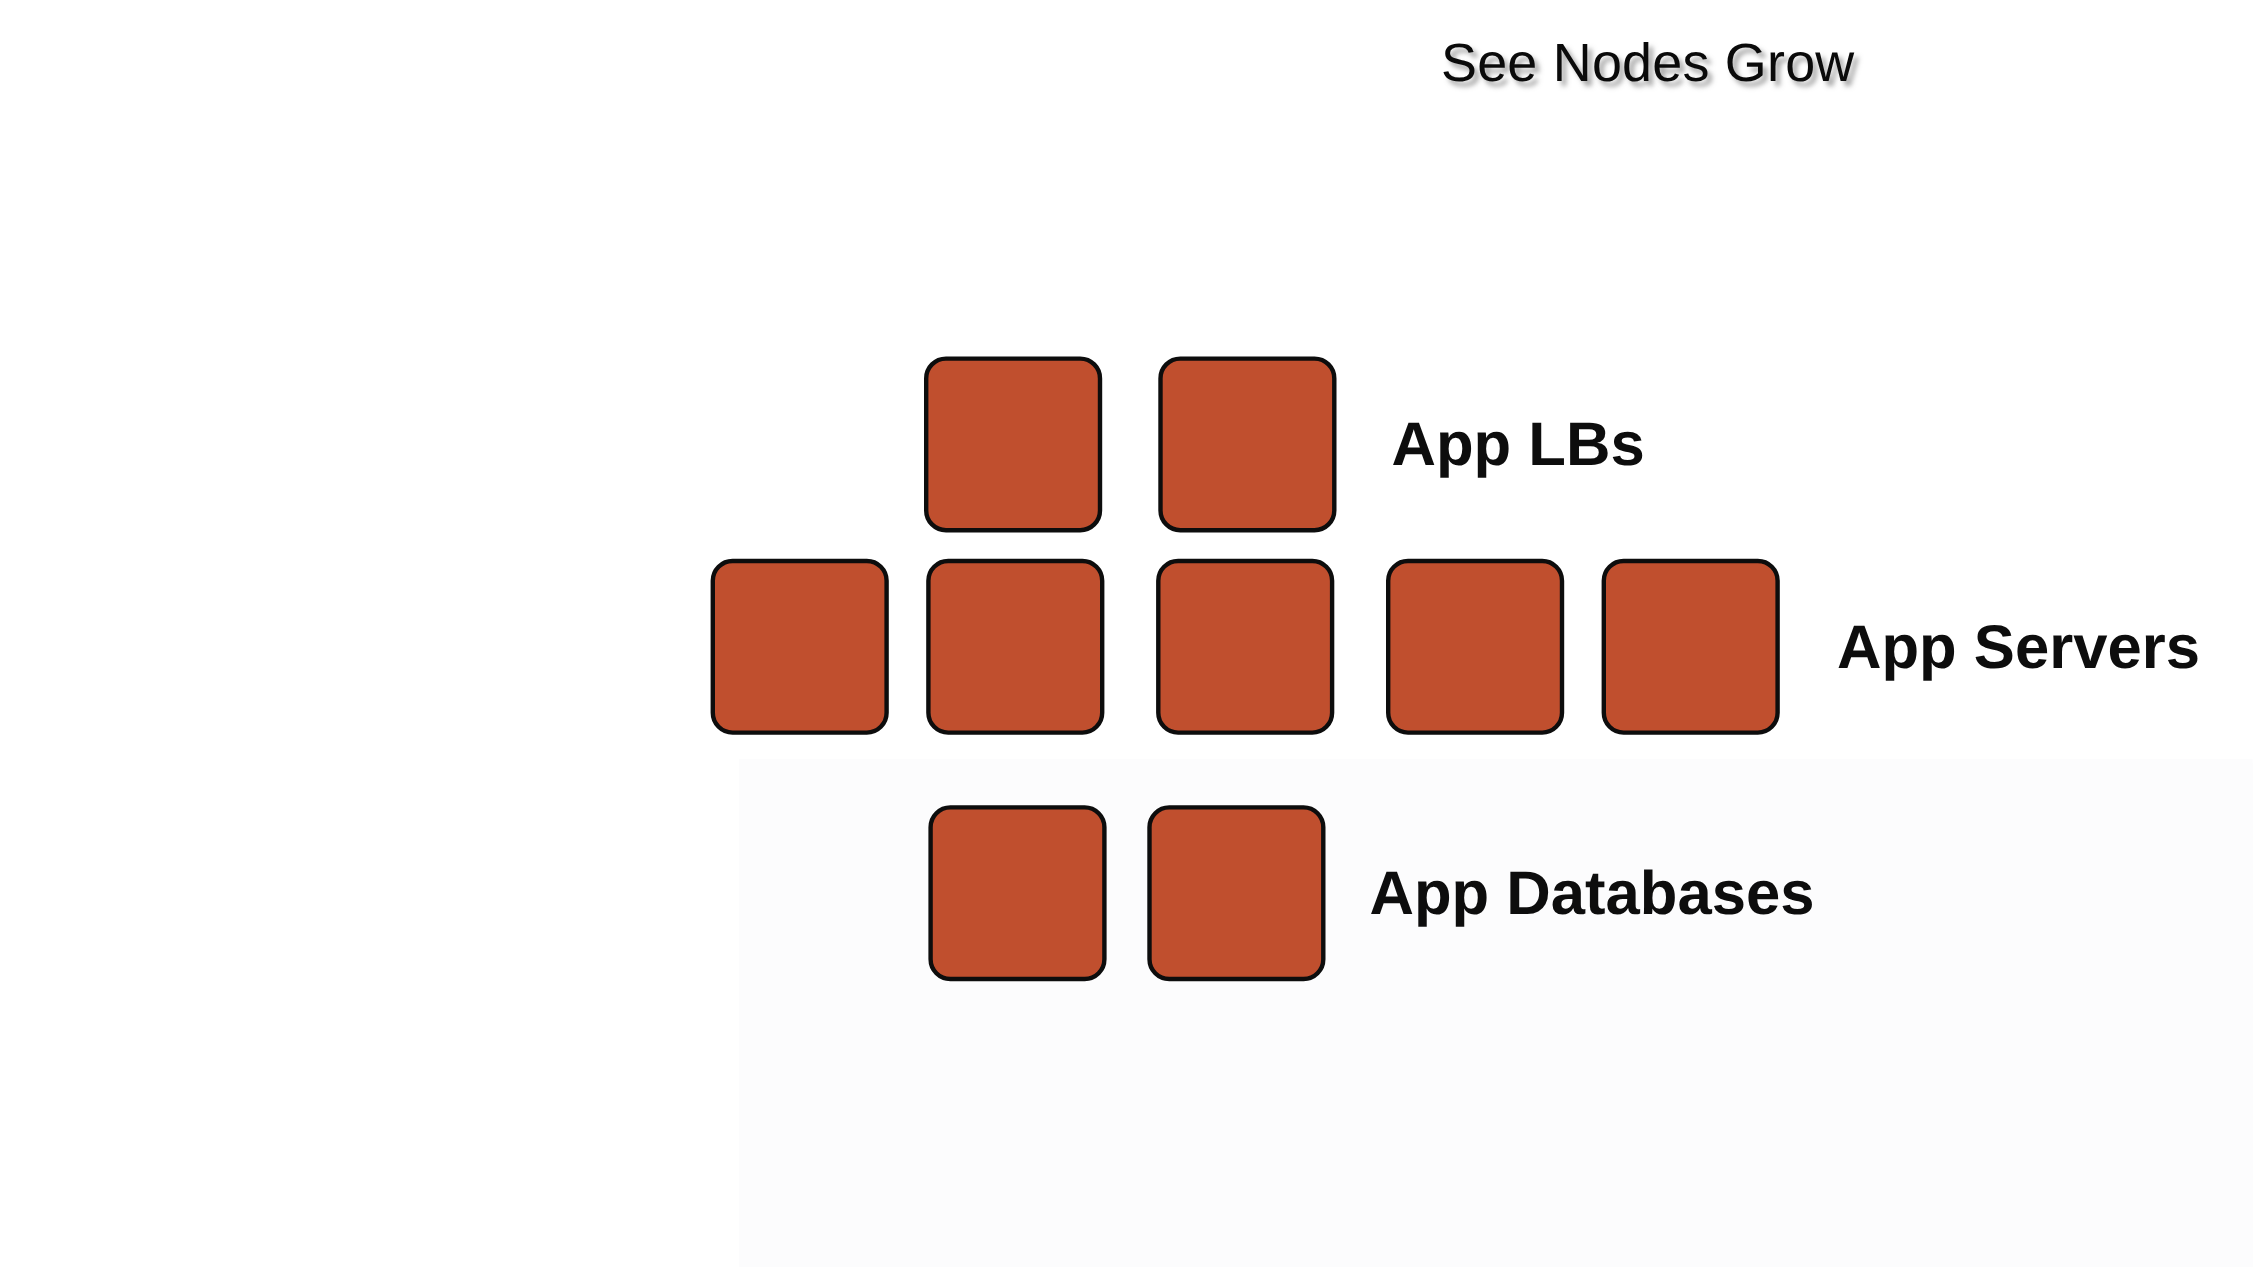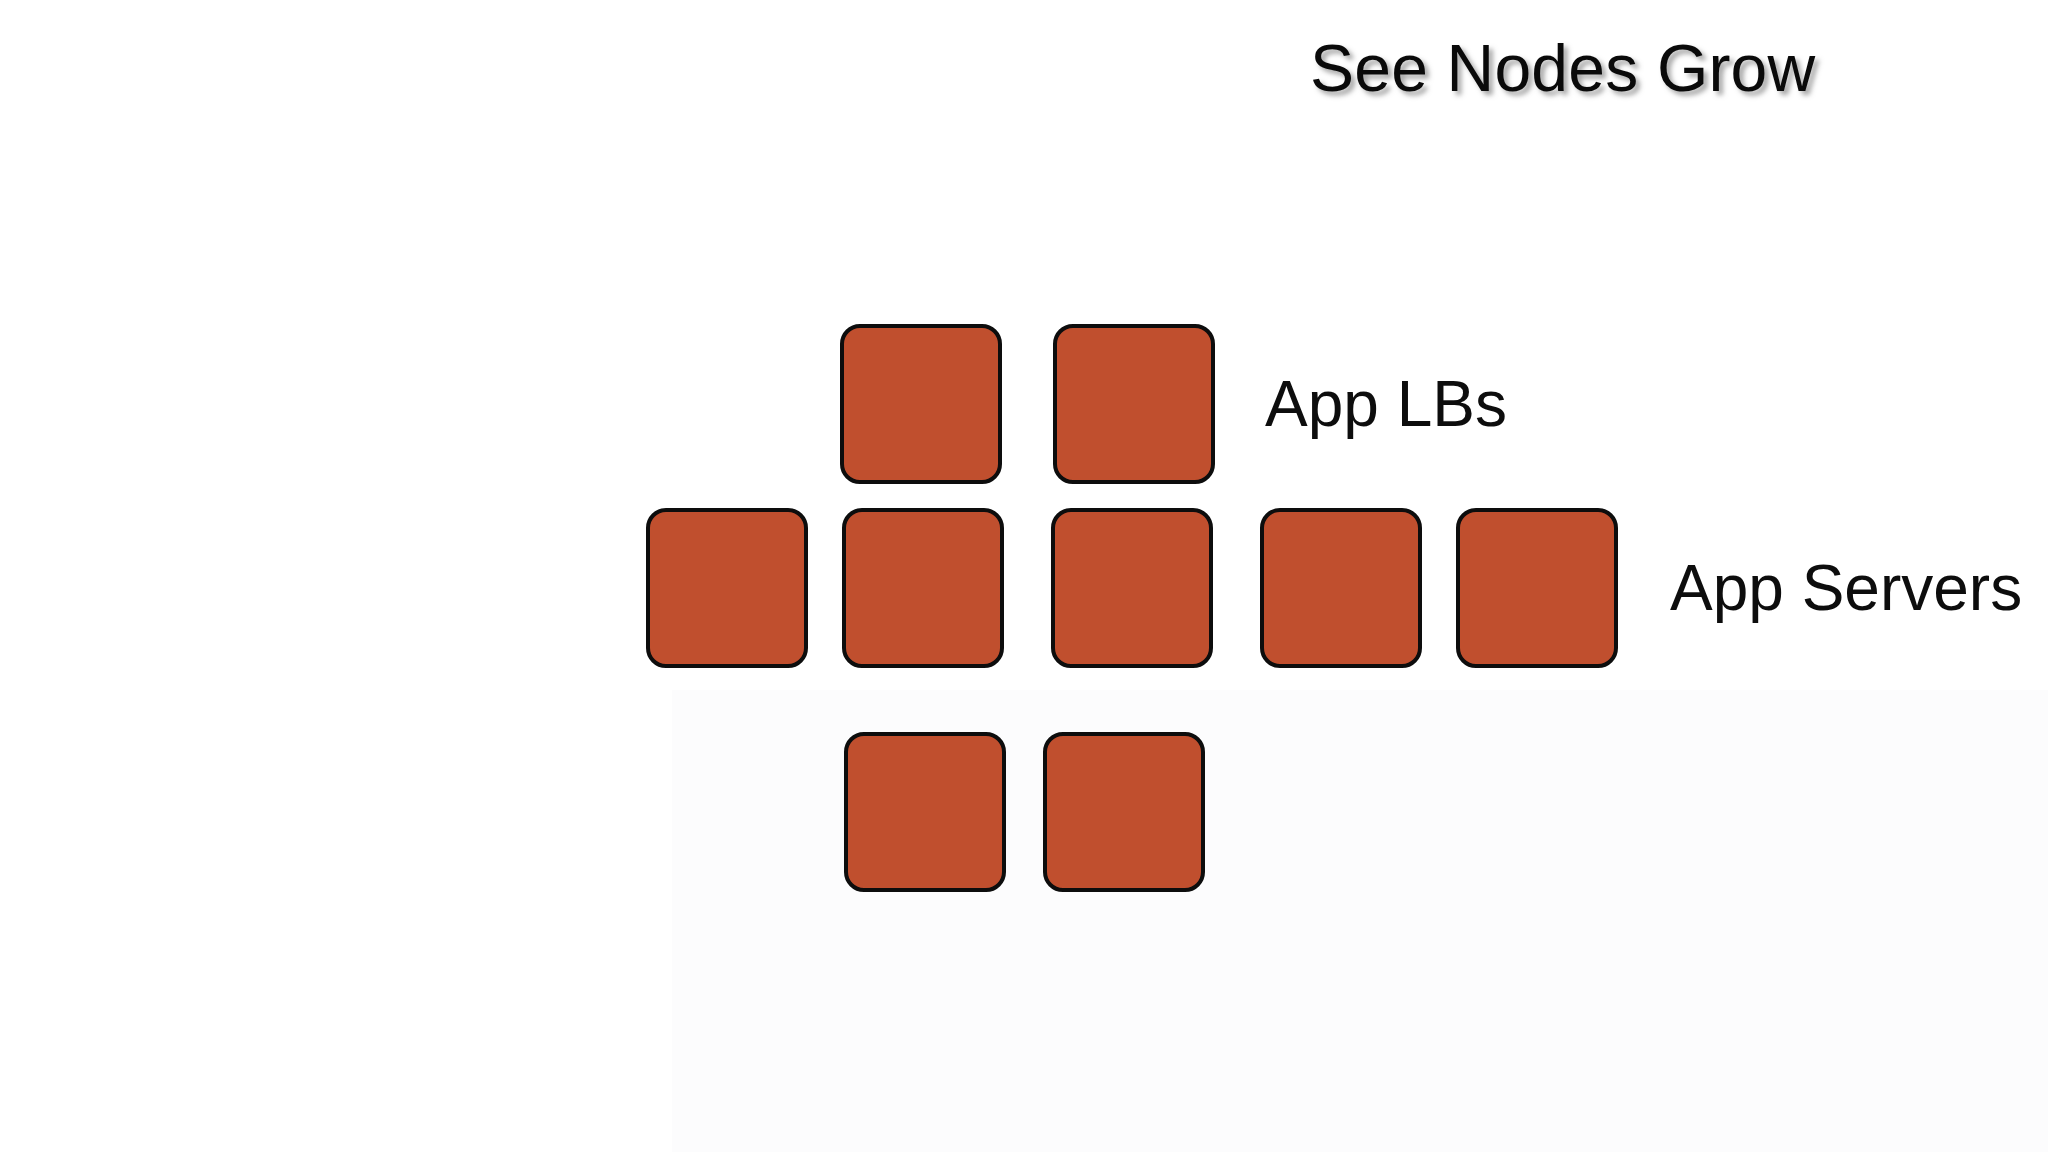--- a/index.html
+++ b/index.html
@@ -23,21 +23,21 @@
     position: absolute;
     background: #fcfcfd;
     pointer-events: none;
   }
 
   
   .slide-title {
     position: absolute;
     left: 1310px;
     top: 30px;
-    font-size: 66px;
+    font-size: 49px;
     font-weight: 400;
     color: #0a0a0a;
     letter-spacing: 0.2px;
     white-space: nowrap;
     text-shadow: 4px 4px 5px rgba(90,90,90,0.55);
   }
 
   
   .node-row {
     position: absolute;
@@ -47,22 +47,22 @@
   .node {
     width: 162px;
     height: 160px;
     background: #c04f2e;
     border: 4px solid #0d0d0d;
     border-radius: 20px;
     box-sizing: border-box;
     flex: 0 0 auto;
   }
   .row-label {
-    font-size: 64px;
-    font-weight: 400;
+    font-size: 56px;
+    font-weight: 700;
     color: #0d0d0d;
     white-space: nowrap;
     line-height: 1;
   }
 
   
   #row-lbs        { left: 840px;  top: 324px; }
   #row-lbs .gap   { width: 51px; flex: 0 0 auto; }
   #row-lbs .label-pad { width: 50px; flex: 0 0 auto; }
 
@@ -104,15 +104,16 @@
     <div class="node"></div>
     <div class="label-pad"></div>
     <div class="row-label">App Servers</div>
   </div>
 
   <div class="node-row" id="row-dbs">
     <div class="node"></div>
     <div class="gap"></div>
     <div class="node"></div>
     <div class="label-pad"></div>
+    <div class="row-label">App Databases</div>
   </div>
 
 </div>
 
 </body></html>

